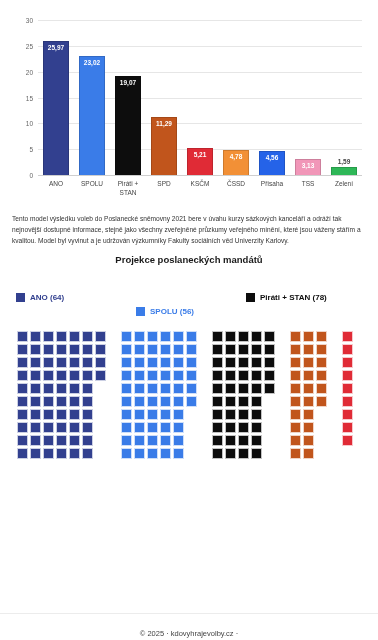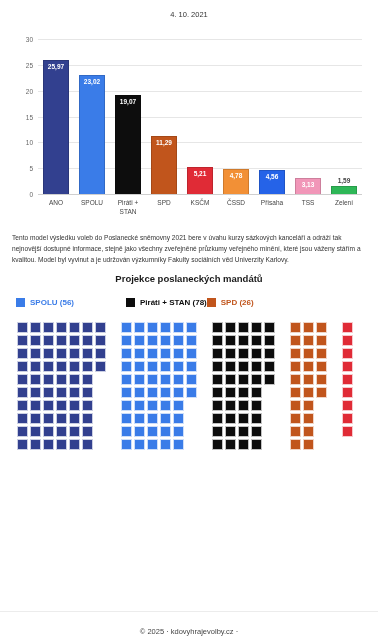--- a/index.html
+++ b/index.html
@@ -190,21 +190,20 @@
     text-align:center;
     font-size:7.5px;
     color:#444;
   }
 </style>
 </head>
 <body>
 
 <div class="page">
 
-  <div class="subtitle">4. 10. 2021</div>
 
   <div class="chart-wrap">
     <div class="plot">
       <div id="gridlines">
           <div class="gridline" style="top: 0%;">
             <span class="ytick">30</span>
           </div>
           <div class="gridline" style="top: 16.6667%;">
             <span class="ytick">25</span>
           </div>
@@ -284,32 +283,32 @@
         <div class="xlabel">TSS</div>
         <div class="xlabel">Zelení</div>
       </div>
   </div>
 
   <p class="disclaimer">Tento model výsledku voleb do Poslanecké sněmovny 2021 bere v úvahu kurzy sázkových kanceláří a odráží tak nejnovější dostupné informace, stejně jako všechny zveřejněné průzkumy veřejného mínění, které jsou váženy stářím a kvalitou. Model byl vyvinut a je udržován výzkumníky Fakulty sociálních věd Univerzity Karlovy.</p>
 
   <h2 class="section-title">Projekce poslaneckých mandátů</h2>
 
   <div class="legend" id="legend">
-      <div class="legend-item col2" style="color: rgb(58, 124, 232);">
+      <div class="legend-item col1" style="color: rgb(50, 64, 143);">
+        <span class="swatch" style="background: rgb(50, 64, 143);"></span>
+        <span>ANO (64)</span>
+      </div>
+      <div class="legend-item col2" style="color: rgb(58, 124, 232); margin-top: 28px;">
         <span class="swatch" style="background: rgb(58, 124, 232);"></span>
         <span>SPOLU (56)</span>
       </div>
       <div class="legend-item col3" style="color: rgb(13, 13, 13);">
         <span class="swatch" style="background: rgb(13, 13, 13);"></span>
         <span>Piráti + STAN (78)</span>
       </div>
-      <div class="legend-item col1" style="color: rgb(193, 85, 28);">
-        <span class="swatch" style="background: rgb(193, 85, 28);"></span>
-        <span>SPD (26)</span>
-      </div>
     </div>
 
   <div class="seats">
     <div class="seat-grid" id="seat-grid">
         <div class="seat-row">
           <div class="seat" style="background: rgb(50, 64, 143);"></div>
           <div class="seat" style="background: rgb(50, 64, 143);"></div>
           <div class="seat" style="background: rgb(50, 64, 143);"></div>
           <div class="seat" style="background: rgb(50, 64, 143);"></div>
           <div class="seat" style="background: rgb(50, 64, 143);"></div>

